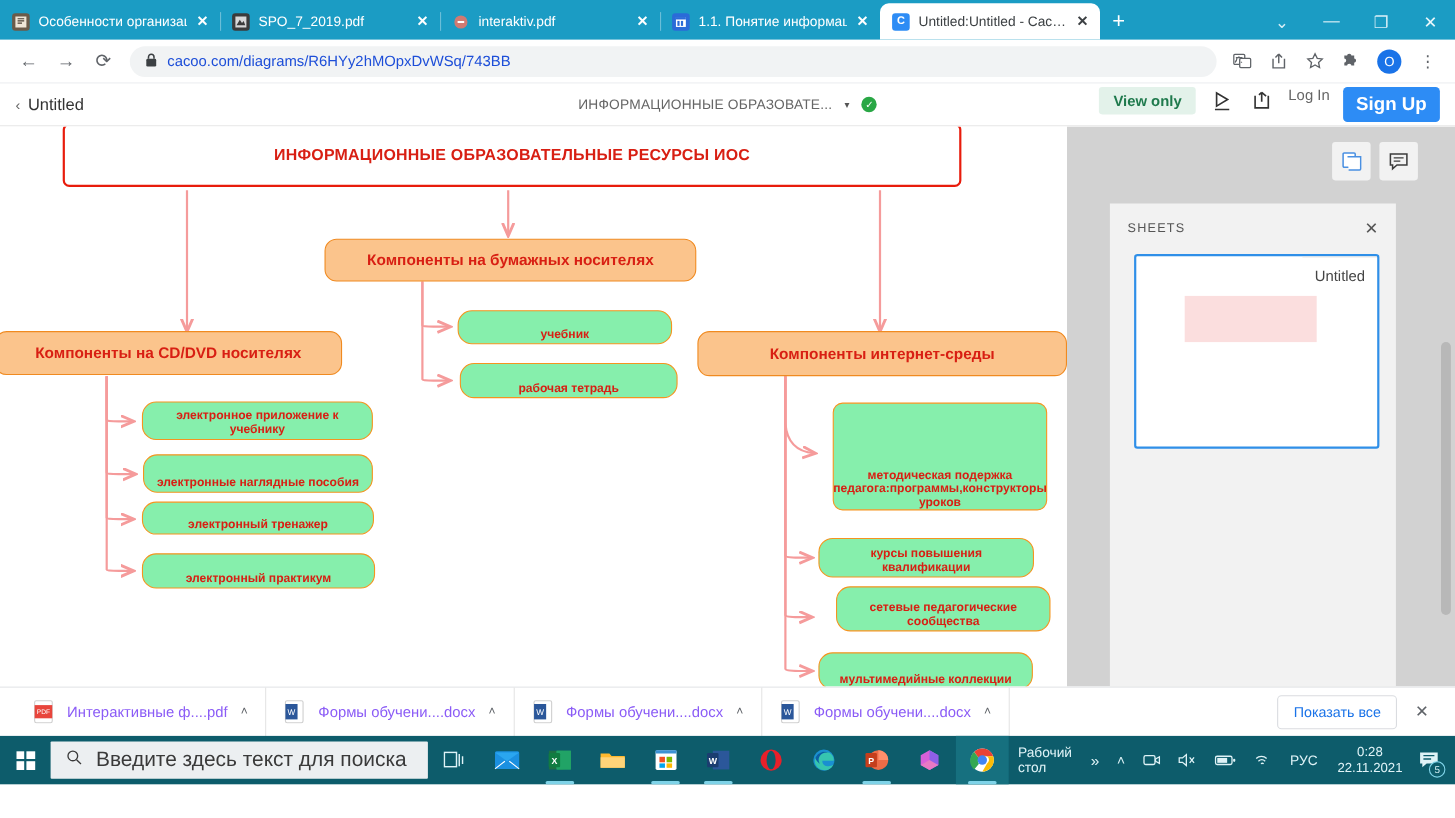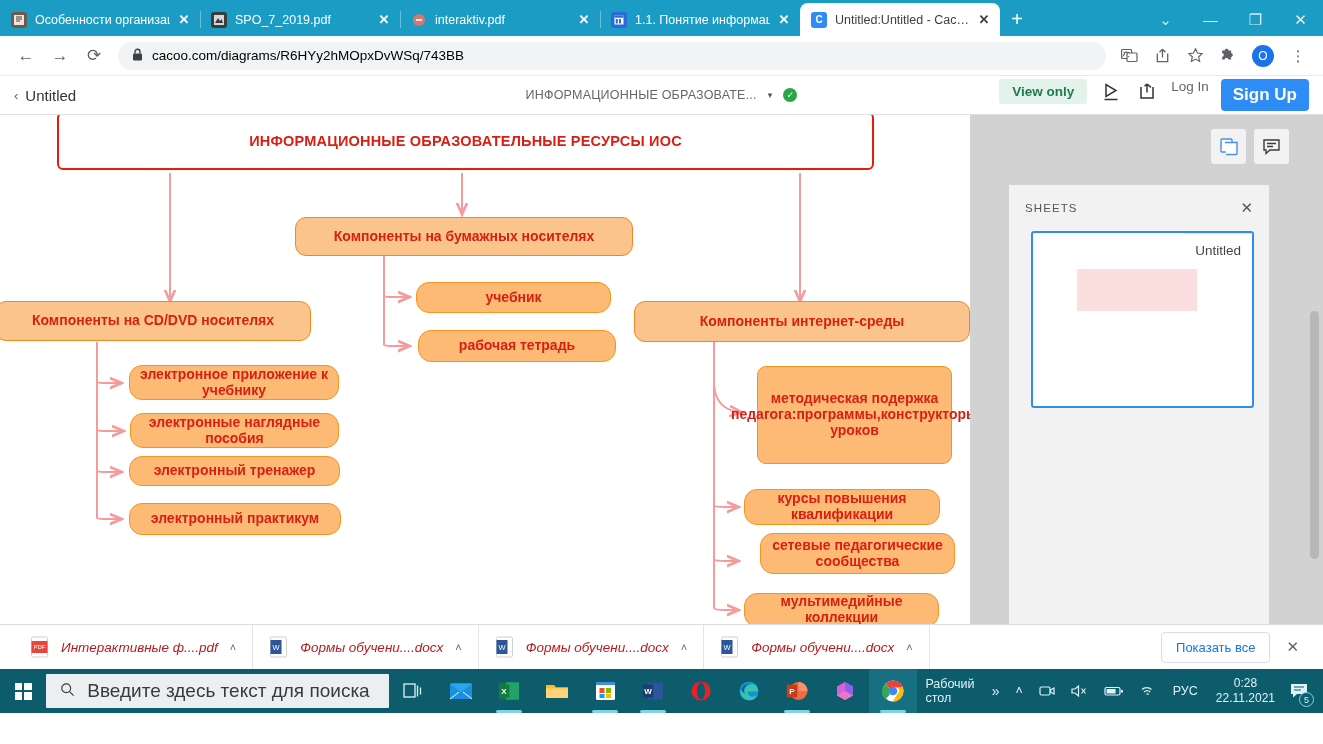--- a/index.html
+++ b/index.html
@@ -57,21 +57,21 @@
     height:40px; background:#ffffff; display:flex; align-items:center;
     padding:0 10px; gap:2px; border-bottom:1px solid #e8eaed;
   }
   .navbtn {
     width:32px; height:32px; display:flex; align-items:center; justify-content:center;
     color:#5f6368; font-size:17px; border-radius:50%; cursor:pointer;
   }
   .urlbox {
     flex:1; height:28px; background:#f1f3f4; border-radius:14px;
     display:flex; align-items:center; gap:9px; padding:0 14px; margin:0 6px;
-    font-size:13.5px; color:#000000; cursor:text;
+    font-size:13.5px; color:#1d4ed8; cursor:text;
   }
   .omni-right { display:flex; align-items:center; gap:3px; }
   .omni-icon {
     width:30px; height:30px; display:flex; align-items:center; justify-content:center;
     color:#5f6368; font-size:15px; cursor:pointer;
   }
   .avatar {
     width:22px; height:22px; border-radius:50%; background:#1a73e8; color:#fff;
     display:flex; align-items:center; justify-content:center; font-size:12px;
     margin:0 6px; cursor:pointer;
@@ -117,22 +117,22 @@
   }
   .n-root {
     border:2.5px solid #e81c0c; border-radius:6px; background:#fff;
     font-size:14.5px; letter-spacing:.2px;
   }
   .n-l1 {
     background:#fbc48c; border:1.6px solid #f08a20; border-radius:11px;
     font-size:14px;
   }
   .n-l2 {
-    background:#fdba74; border:1.7px solid #f5941f; border-radius:13px;
-    font-size:14px; padding:2px 6px;
+    background:#86efac; border:1.7px solid #f5941f; border-radius:13px;
+    font-size:11px; padding:2px 6px;align-items:flex-end;
   }
   .n-l2.big { border-radius:9px; }
 
   svg.edges { position:absolute; left:0; top:0; width:970px; height:509px; pointer-events:none; }
 
   
   .rightpanel {
     position:absolute; left:970px; top:0; width:353px; height:509px;
     background:#d2d2d2;
   }
@@ -172,21 +172,21 @@
   
   .shelf {
     height:45px; background:#ffffff; border-top:1px solid #dadce0;
     display:flex; align-items:center; padding:0 12px; gap:0;
   }
   .dl {
     display:flex; align-items:center; gap:12px; padding:0 16px; height:45px;
     border-right:1px solid #e5e5e5; cursor:pointer;
   }
   .dl:first-child { padding-left:18px; }
-  .dl-name { font-size:13.5px; color:#b91c1c; white-space:nowrap;font-style:italic; }
+  .dl-name { font-size:13.5px; color:#8b5cf6; white-space:nowrap; }
   .dl-caret { font-size:11px; color:#5f6368; }
   .fileicon { width:19px; height:22px; position:relative; flex:0 0 19px; }
   .showall {
     margin-left:auto; border:1px solid #dadce0; border-radius:4px;
     padding:7px 14px; font-size:13px; color:#1a73e8; cursor:pointer;
   }
   .shelf-x { padding:0 12px 0 16px; font-size:15px; color:#5f6368; cursor:pointer; }
 
   
   .taskbar {

